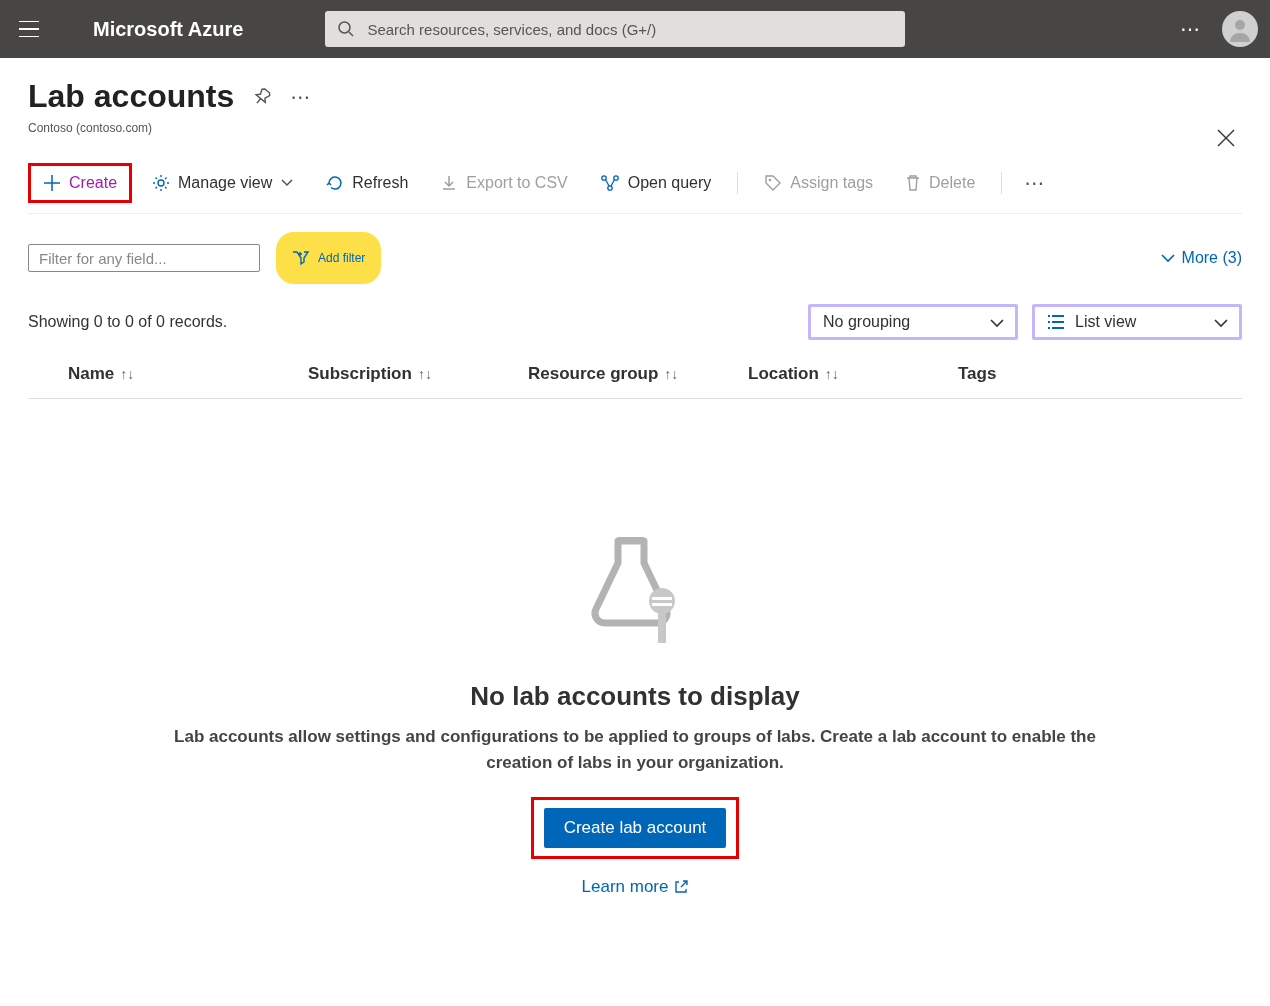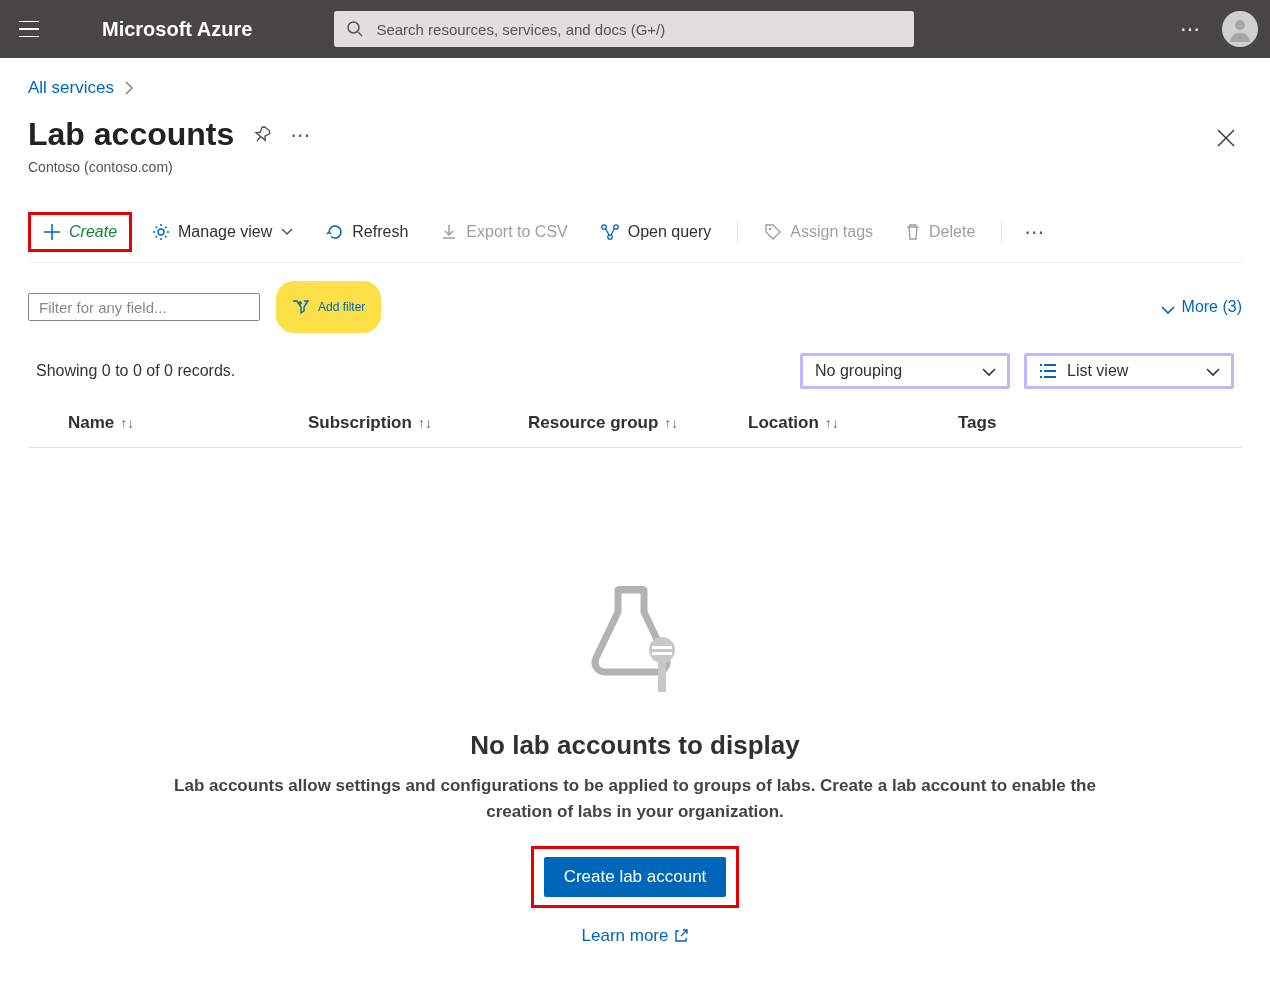--- a/index.html
+++ b/index.html
@@ -1,44 +1,44 @@
 <!DOCTYPE html>
 <html><head>
 <meta charset="utf-8">
 <style>
 * { box-sizing: border-box; margin: 0; padding: 0; }
 body { font-family: "Segoe UI", -apple-system, sans-serif; font-size: 14px; color: #323130; width: 1270px; height: 1006px; background: #fff; overflow: hidden; }
 .topbar { height: 58px; background: #484644; display: flex; align-items: center; padding: 0 12px; gap: 12px; }
 .hamburger { width: 34px; height: 34px; display: flex; align-items: center; justify-content: center; color: #fff; cursor: pointer; }
-.brand { color: #fff; font-size: 20px; font-weight: 600; margin-left: 44px; }
+.brand { color: #fff; font-size: 20px; font-weight: 600; margin-left: 35px; }
 .search-wrap { flex: 0 0 580px; margin-left: 70px; position: relative; }
 .search-input { width: 100%; height: 36px; background: #e1dfdd; border: none; border-radius: 3px; padding: 0 14px 0 42px; font-size: 15px; color: #555; }
 .search-input::placeholder { color: #555; }
 .search-ico { position: absolute; left: 12px; top: 9px; color: #666; }
 .top-right { margin-left: auto; display: flex; align-items: center; gap: 20px; }
 .avatar { width: 36px; height: 36px; border-radius: 50%; background: #d0d0d0; display: flex; align-items: center; justify-content: center; }
 .content { padding: 20px 28px; }
 .breadcrumb { display: flex; align-items: center; gap: 10px; margin-bottom: 18px; }
 .breadcrumb a { color: #0066b8; text-decoration: none; font-size: 17px; }
 .title-row { display: flex; align-items: center; gap: 18px; margin-bottom: 6px; }
 .page-title { font-size: 32px; font-weight: 600; color: #222; }
-.subtitle { font-size: 14px; color: #555; margin-bottom: 27px; }
+.subtitle { font-size: 12px; color: #555; margin-bottom: 18px; }
 .close-x { position: absolute; top: 128px; right: 34px; cursor: pointer; }
 .toolbar { display: flex; align-items: center; gap: 8px; padding: 10px 0; border-bottom: 1px solid #eee; }
 .tb-btn { display: flex; align-items: center; gap: 8px; padding: 6px 12px; font-size: 16px; color: #323130; cursor: pointer; border: none; background: transparent; }
-.tb-btn.blue { color: #15803d; font-style: italic; }
+.tb-btn.blue { color: #a21caf; }
 .tb-btn.disabled { color: #a19f9d; cursor: default; }
 .tb-sep { width: 1px; height: 22px; background: #e1dfdd; margin: 0 6px; }
 .highlight-red { border: 3px solid #e60000; padding: 2px 0; }
 .filter-row { display: flex; align-items: center; gap: 16px; margin-top: 18px; }
 .filter-input { width: 232px; height: 28px; border: 1px solid #8a8886; border-radius: 2px; padding: 0 10px; font-size: 15px; }
 .filter-input::placeholder { color: #888; }
 .pill-btn { display: flex; align-items: center; gap: 8px; background: #fde047; border-radius: 18px; padding: 18px 16px; color: #0066b8; font-size: 12px; border:none; cursor:pointer; }
-.more-link { margin-left: auto; color: #0066b8; font-size: 16px; display: flex; align-items: flex-end; gap: 6px; cursor:pointer; }
-.status-row { display: flex; align-items: center; margin: 20px 8px 10px; }
+.more-link { margin-left: auto; color: #0066b8; font-size: 16px; display: flex; align-items: center; gap: 6px; cursor:pointer; }
+.status-row { display: flex; align-items: center; margin: 20px 0 10px; }
 .status-text { font-size: 16px; color: #333; }
 .view-controls { margin-left: auto; display: flex; gap: 14px; }
 .select-box { height: 36px; border: 3px solid #c4b5fd; border-radius: 2px; padding: 0 36px 0 12px; font-size: 16px; display: flex; align-items: center; gap: 10px; min-width: 210px; position: relative; background:#fff; cursor:pointer; }
 .select-box .chev { position: absolute; right: 10px; top: 10px; }
 .table-head { display: flex; border-bottom: 1px solid #e1dfdd; padding: 14px 0; }
 .th { font-size: 17px; font-weight: 600; display: flex; align-items: center; gap: 6px; }
 .th.name { width: 280px; padding-left: 40px; }
 .th.sub { width: 220px; }
 .th.rg { width: 220px; }
 .th.loc { width: 210px; }
@@ -76,28 +76,20 @@
     <div class="avatar">
       <svg width="26" height="26" viewBox="0 0 26 26">
           <circle cx="13" cy="9" r="5" fill="#a6a6a6"></circle>
           <path d="M3 26c0-6 5-9 10-9s10 3 10 9" fill="#a6a6a6"></path>
         </svg>
     </div>
   </div>
 </div>
 
 <div class="content">
-  <div class="breadcrumb">
-    <a href="#">All services</a>
-    <span class="ico">
-      <svg width="10" height="16" viewBox="0 0 10 16">
-          <path d="M2 2l6 6-6 6" fill="none" stroke="#888" stroke-width="1.6"></path>
-        </svg>
-    </span>
-  </div>
 
   <div class="title-row">
     <h1 class="page-title">Lab accounts</h1>
     <span class="ico">
       <svg width="20" height="20" viewBox="0 0 20 20">
           <path d="M7 2l6 0 2 2-2 5 3 3-12 0 3-3-2-5z M10 12v6" fill="none" stroke="#555" stroke-width="1.4" transform="rotate(40 10 10)"></path>
         </svg>
     </span>
     <span style="font-size:20px;color:#555;letter-spacing:2px;">⋯</span>
   </div>

